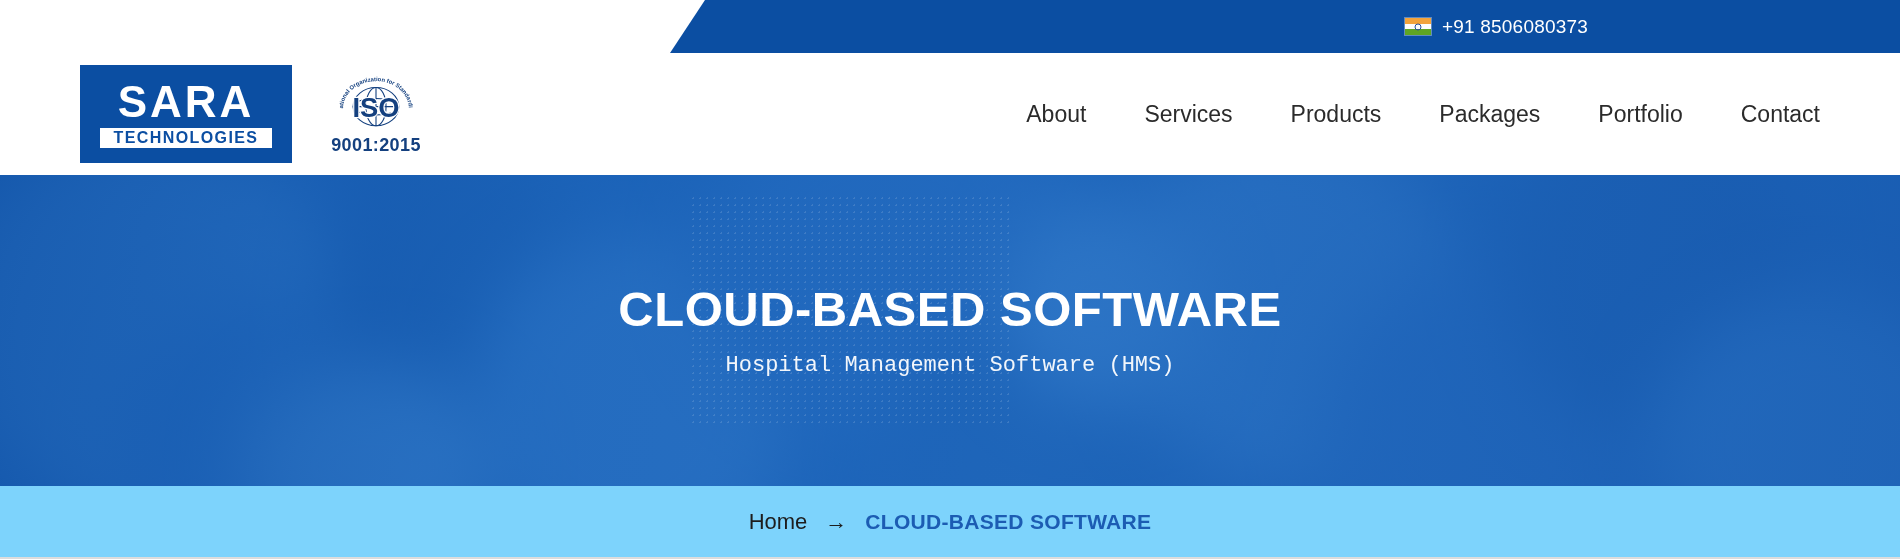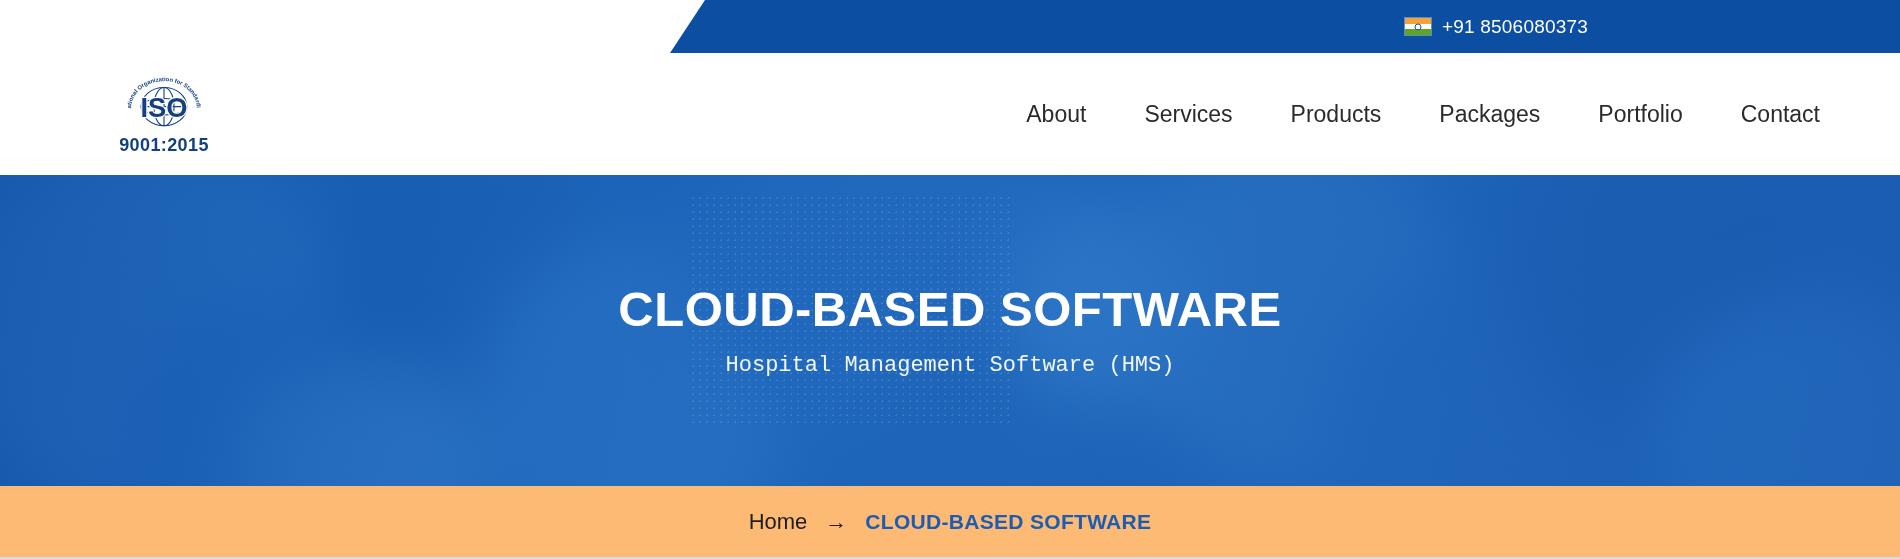--- a/index.html
+++ b/index.html
@@ -157,21 +157,21 @@
     font-family:"Liberation Sans", sans-serif;
   }
   .hero-sub {
     color:#f2f6fb; font-size:22px; text-align:center;
     font-family:Liberation Mono, monospace;
   }
 
   
   .crumbbar {
     position:absolute; left:0; top:486px; width:1900px; height:73px;
-    background:#fdba74; border-bottom:2px solid #dcdcdc;
+    background:#7dd3fc; border-bottom:2px solid #dcdcdc;
     display:flex; align-items:center; justify-content:center;
   }
   .crumb-row { display:flex; align-items:center; gap:18px; }
   .crumb-home {
     color:#1d1d1d; font-size:22px; cursor:pointer;
     font-family:"Liberation Sans", sans-serif;
   }
   .crumb-arrow {
     color:#1d1d1d; font-size:22px; line-height:1;
     font-family:"Liberation Sans", sans-serif;
@@ -197,20 +197,26 @@
           <span class="flag-chakra"></span>
         </span>
         <span class="phone-text">+91 8506080373</span>
       </div>
     </div>
   </div>
 
   <div class="header">
     <div class="brand-zone">
 
+      <div class="logo">
+        <div class="logo-main">SARA</div>
+        <div class="logo-sub-box">
+          <div class="logo-sub">TECHNOLOGIES</div>
+        </div>
+      </div>
 
 
       <div class="iso-badge">
         <svg class="iso-mark" viewBox="0 0 100 68">
           <defs>
             <path id="isoRingTop" d="M 14,40 A 36,30 0 0 1 86,40"></path>
           </defs>
           <g fill="none" stroke="#14407f" stroke-width="1.2">
             <ellipse cx="50" cy="38" rx="25" ry="21"></ellipse>
             <ellipse cx="50" cy="38" rx="25" ry="9"></ellipse>

